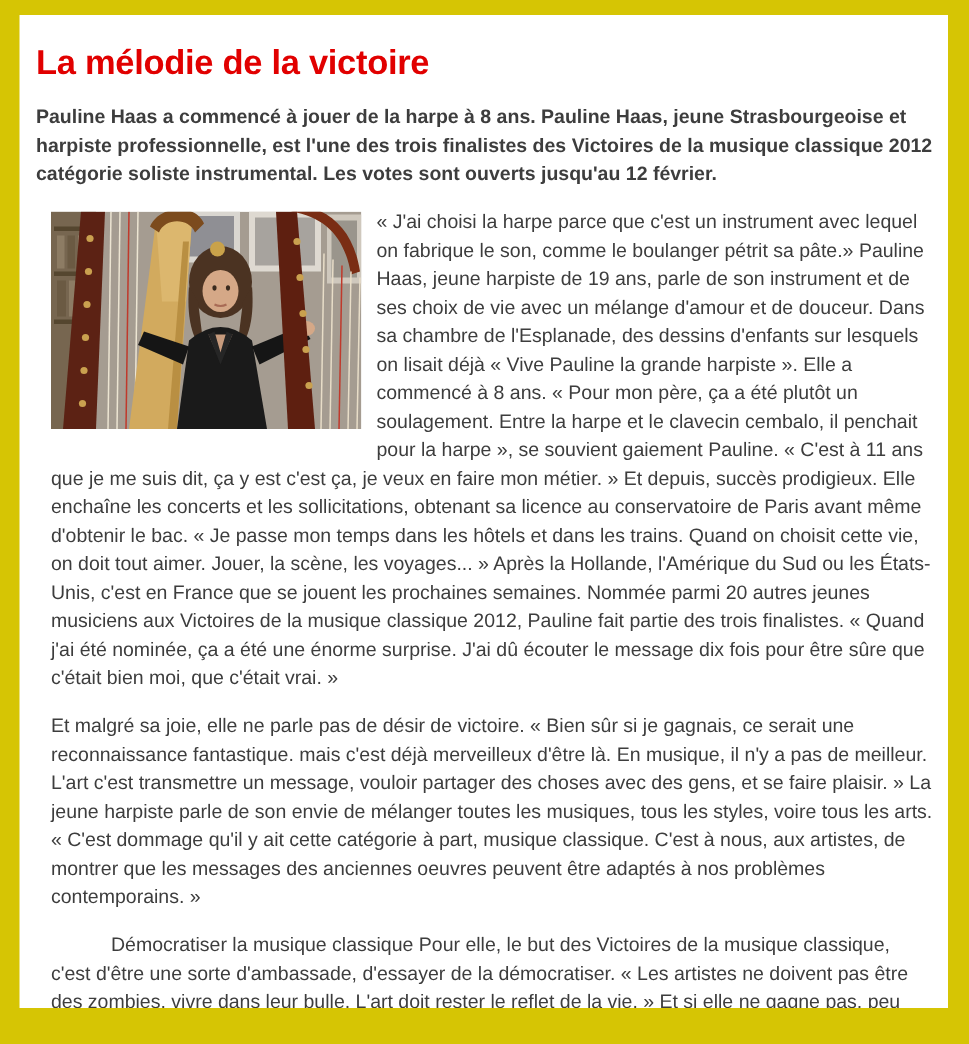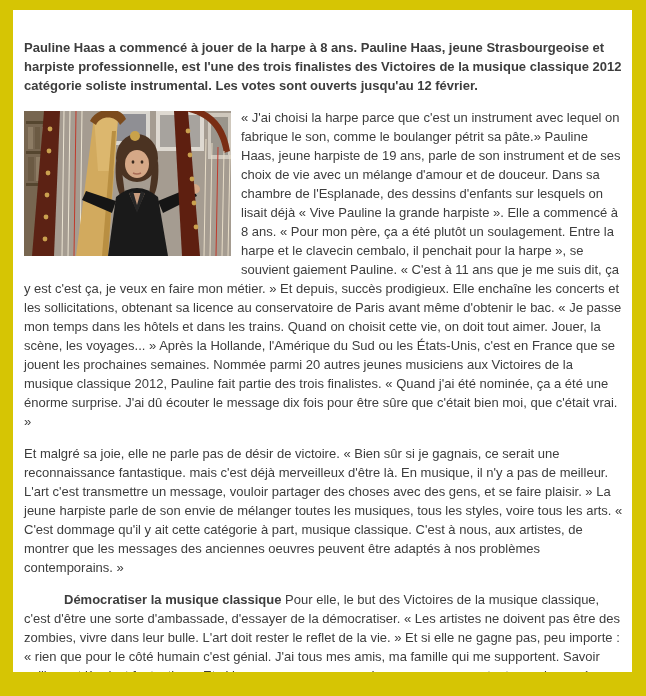--- a/index.html
+++ b/index.html
@@ -42,46 +42,47 @@
     color: #4a4a4a;
   }
   .intro {
     margin: 14px 0 12px 0;
     font-size: 13px;
     font-weight: bold;
     color: #3d3d3d;
     line-height: 19px;
   }
   .para {
-    margin: 13px 0 0 0;
+    margin: 13px 0 0 10px;
     font-size: 13px;
     color: #3d3d3d;
     line-height: 19px;
   }
   .para-photo::after {
     content: "";
     display: block;
     clear: both;
   }
   .photo {
     float: left;
     width: 207px;
     height: 145px;
     margin: 3px 10px 21px 0;
     overflow: hidden;
   }
   .photo svg { display: block; }
-  .para b.lead { font-weight: bold; padding-left: 40px; }
+  .para b.lead { font-weight: normal; padding-left: 40px; }
 </style>
 </head>
 <body>
 
 <div class="frame">
   <div class="page">
 
+    <h1 class="title">La mélodie de la victoire</h1>
 
 
     <p class="intro">Pauline Haas a commencé à jouer de la harpe à 8 ans. Pauline Haas, jeune Strasbourgeoise et harpiste professionnelle, est l'une des trois finalistes des Victoires de la musique classique 2012 catégorie soliste instrumental. Les votes sont ouverts jusqu'au 12 février.</p>
 
     <div class="para para-photo">
       <div class="photo">
         <svg viewBox="0 0 207 145" width="207" height="145" xmlns="http://www.w3.org/2000/svg">
 
           <rect x="0" y="0" width="207" height="145" fill="#a59c91"></rect>
 

